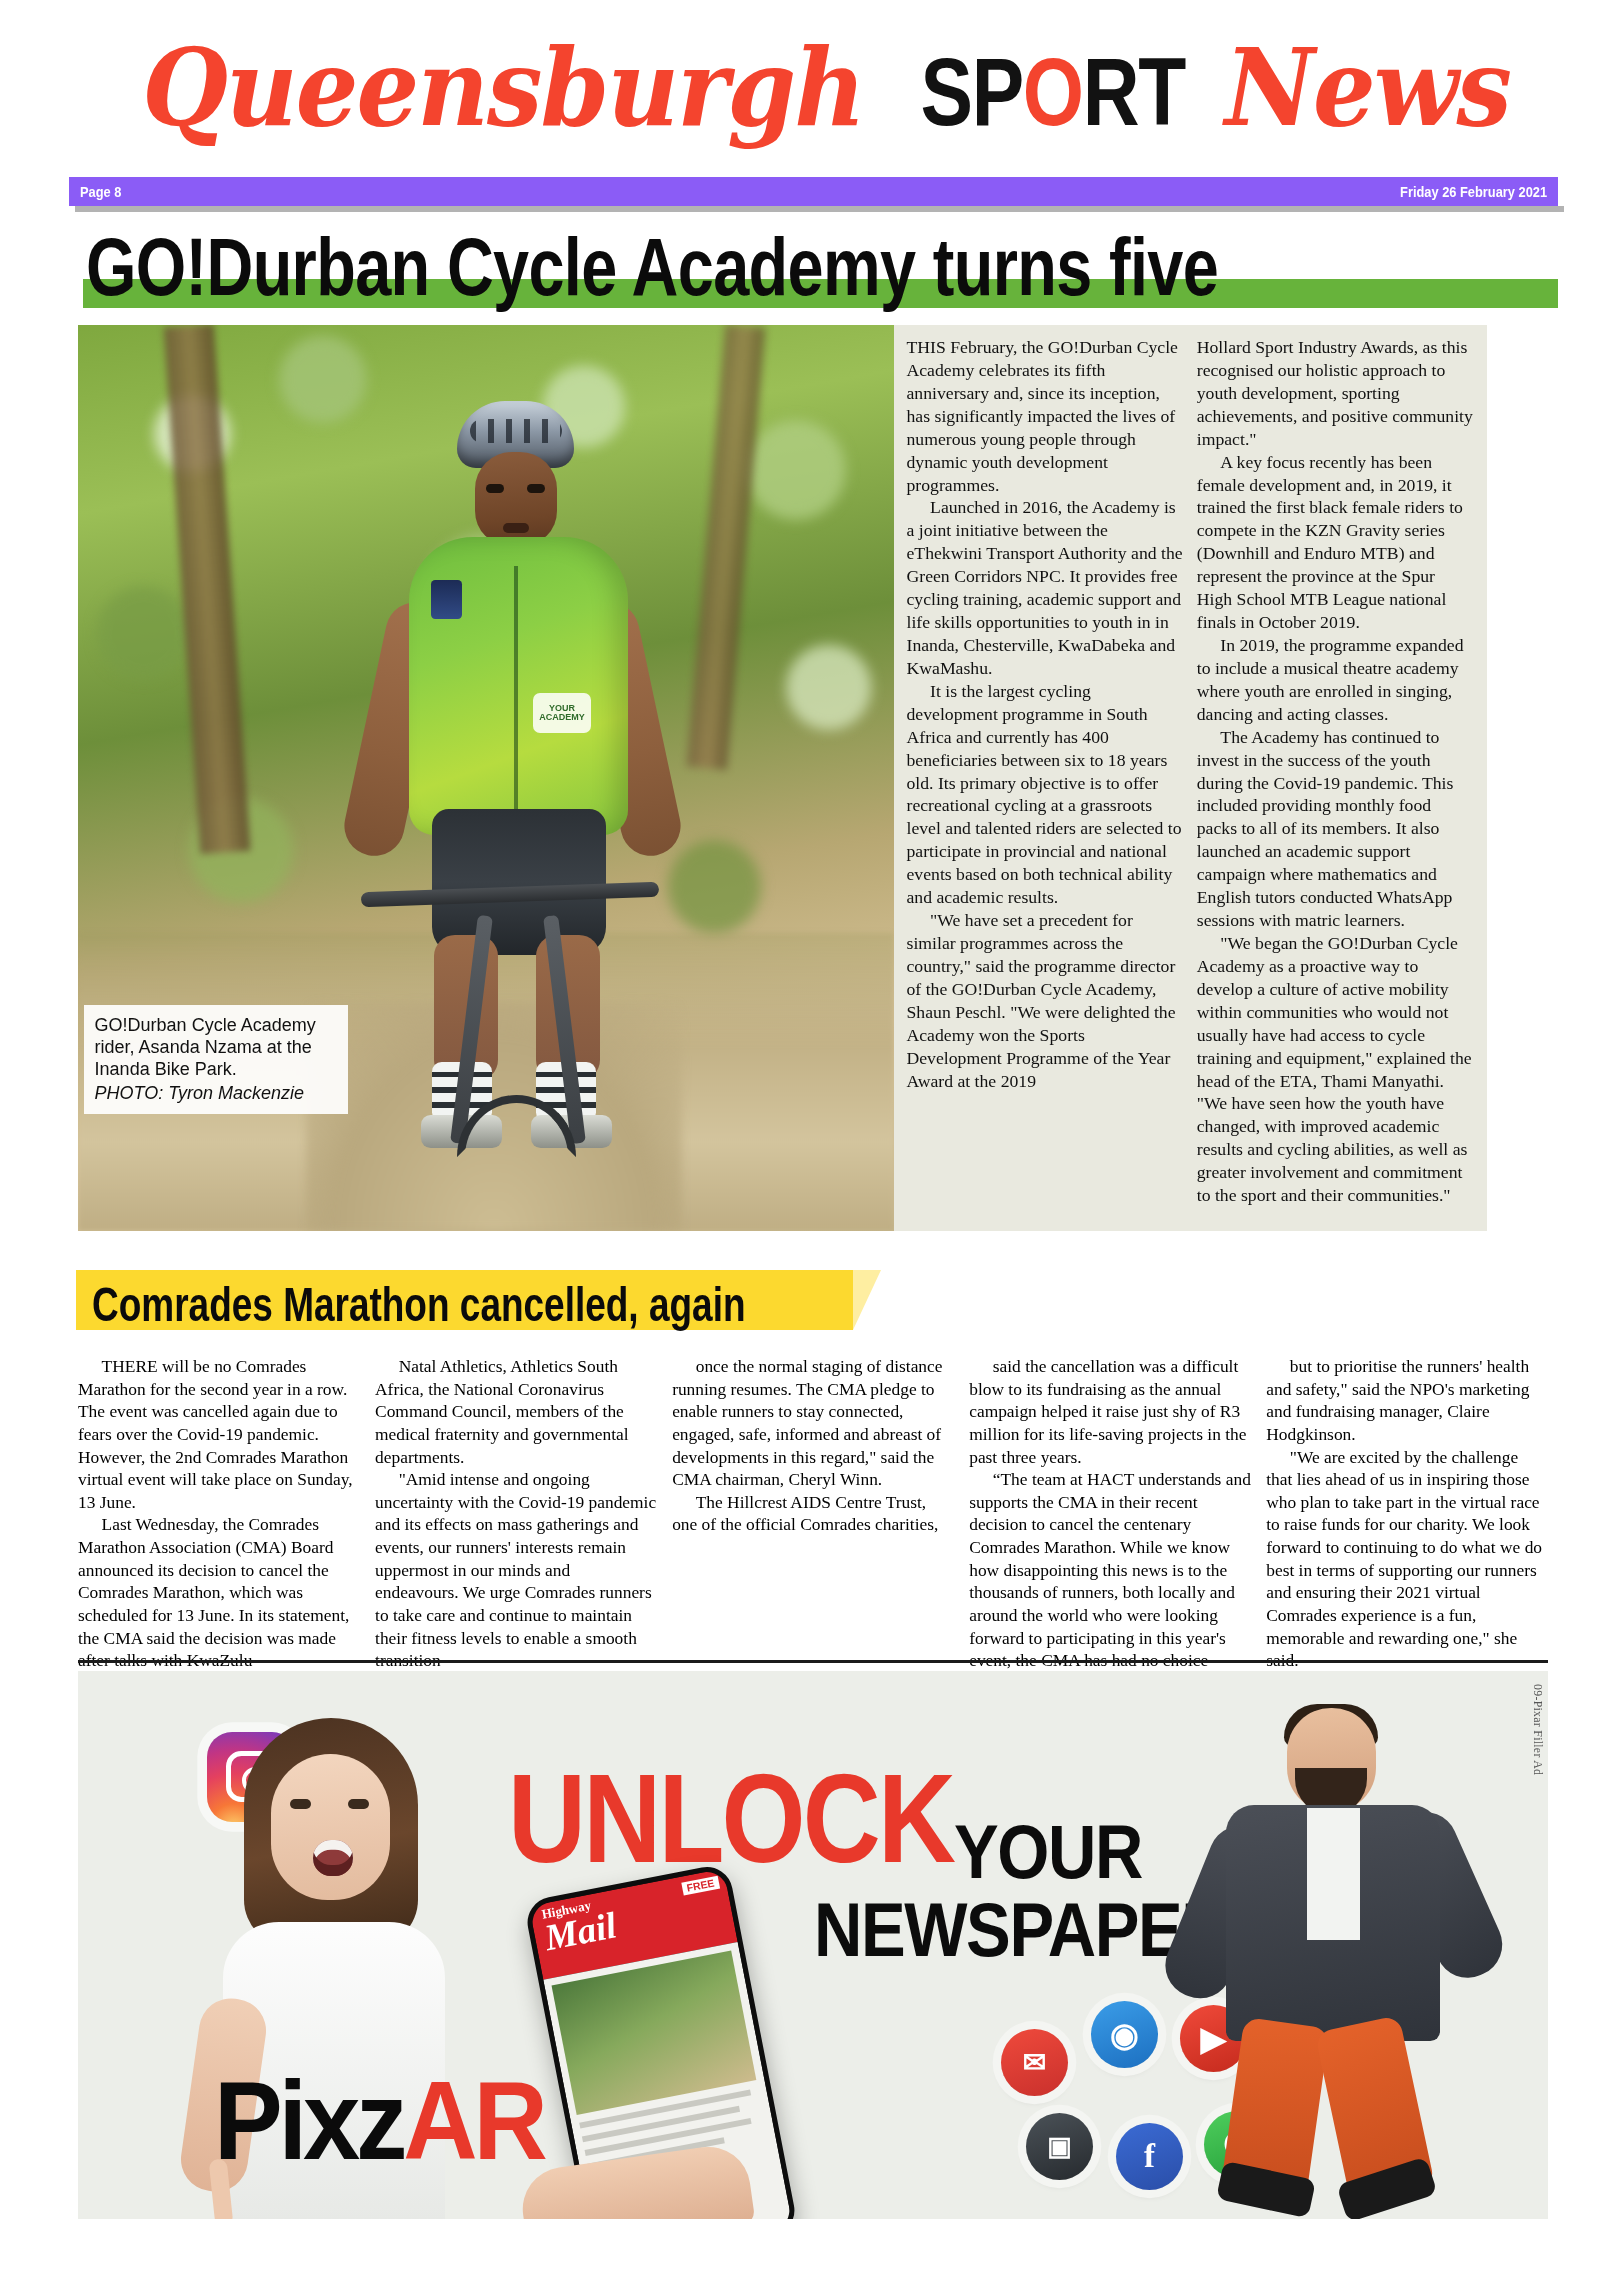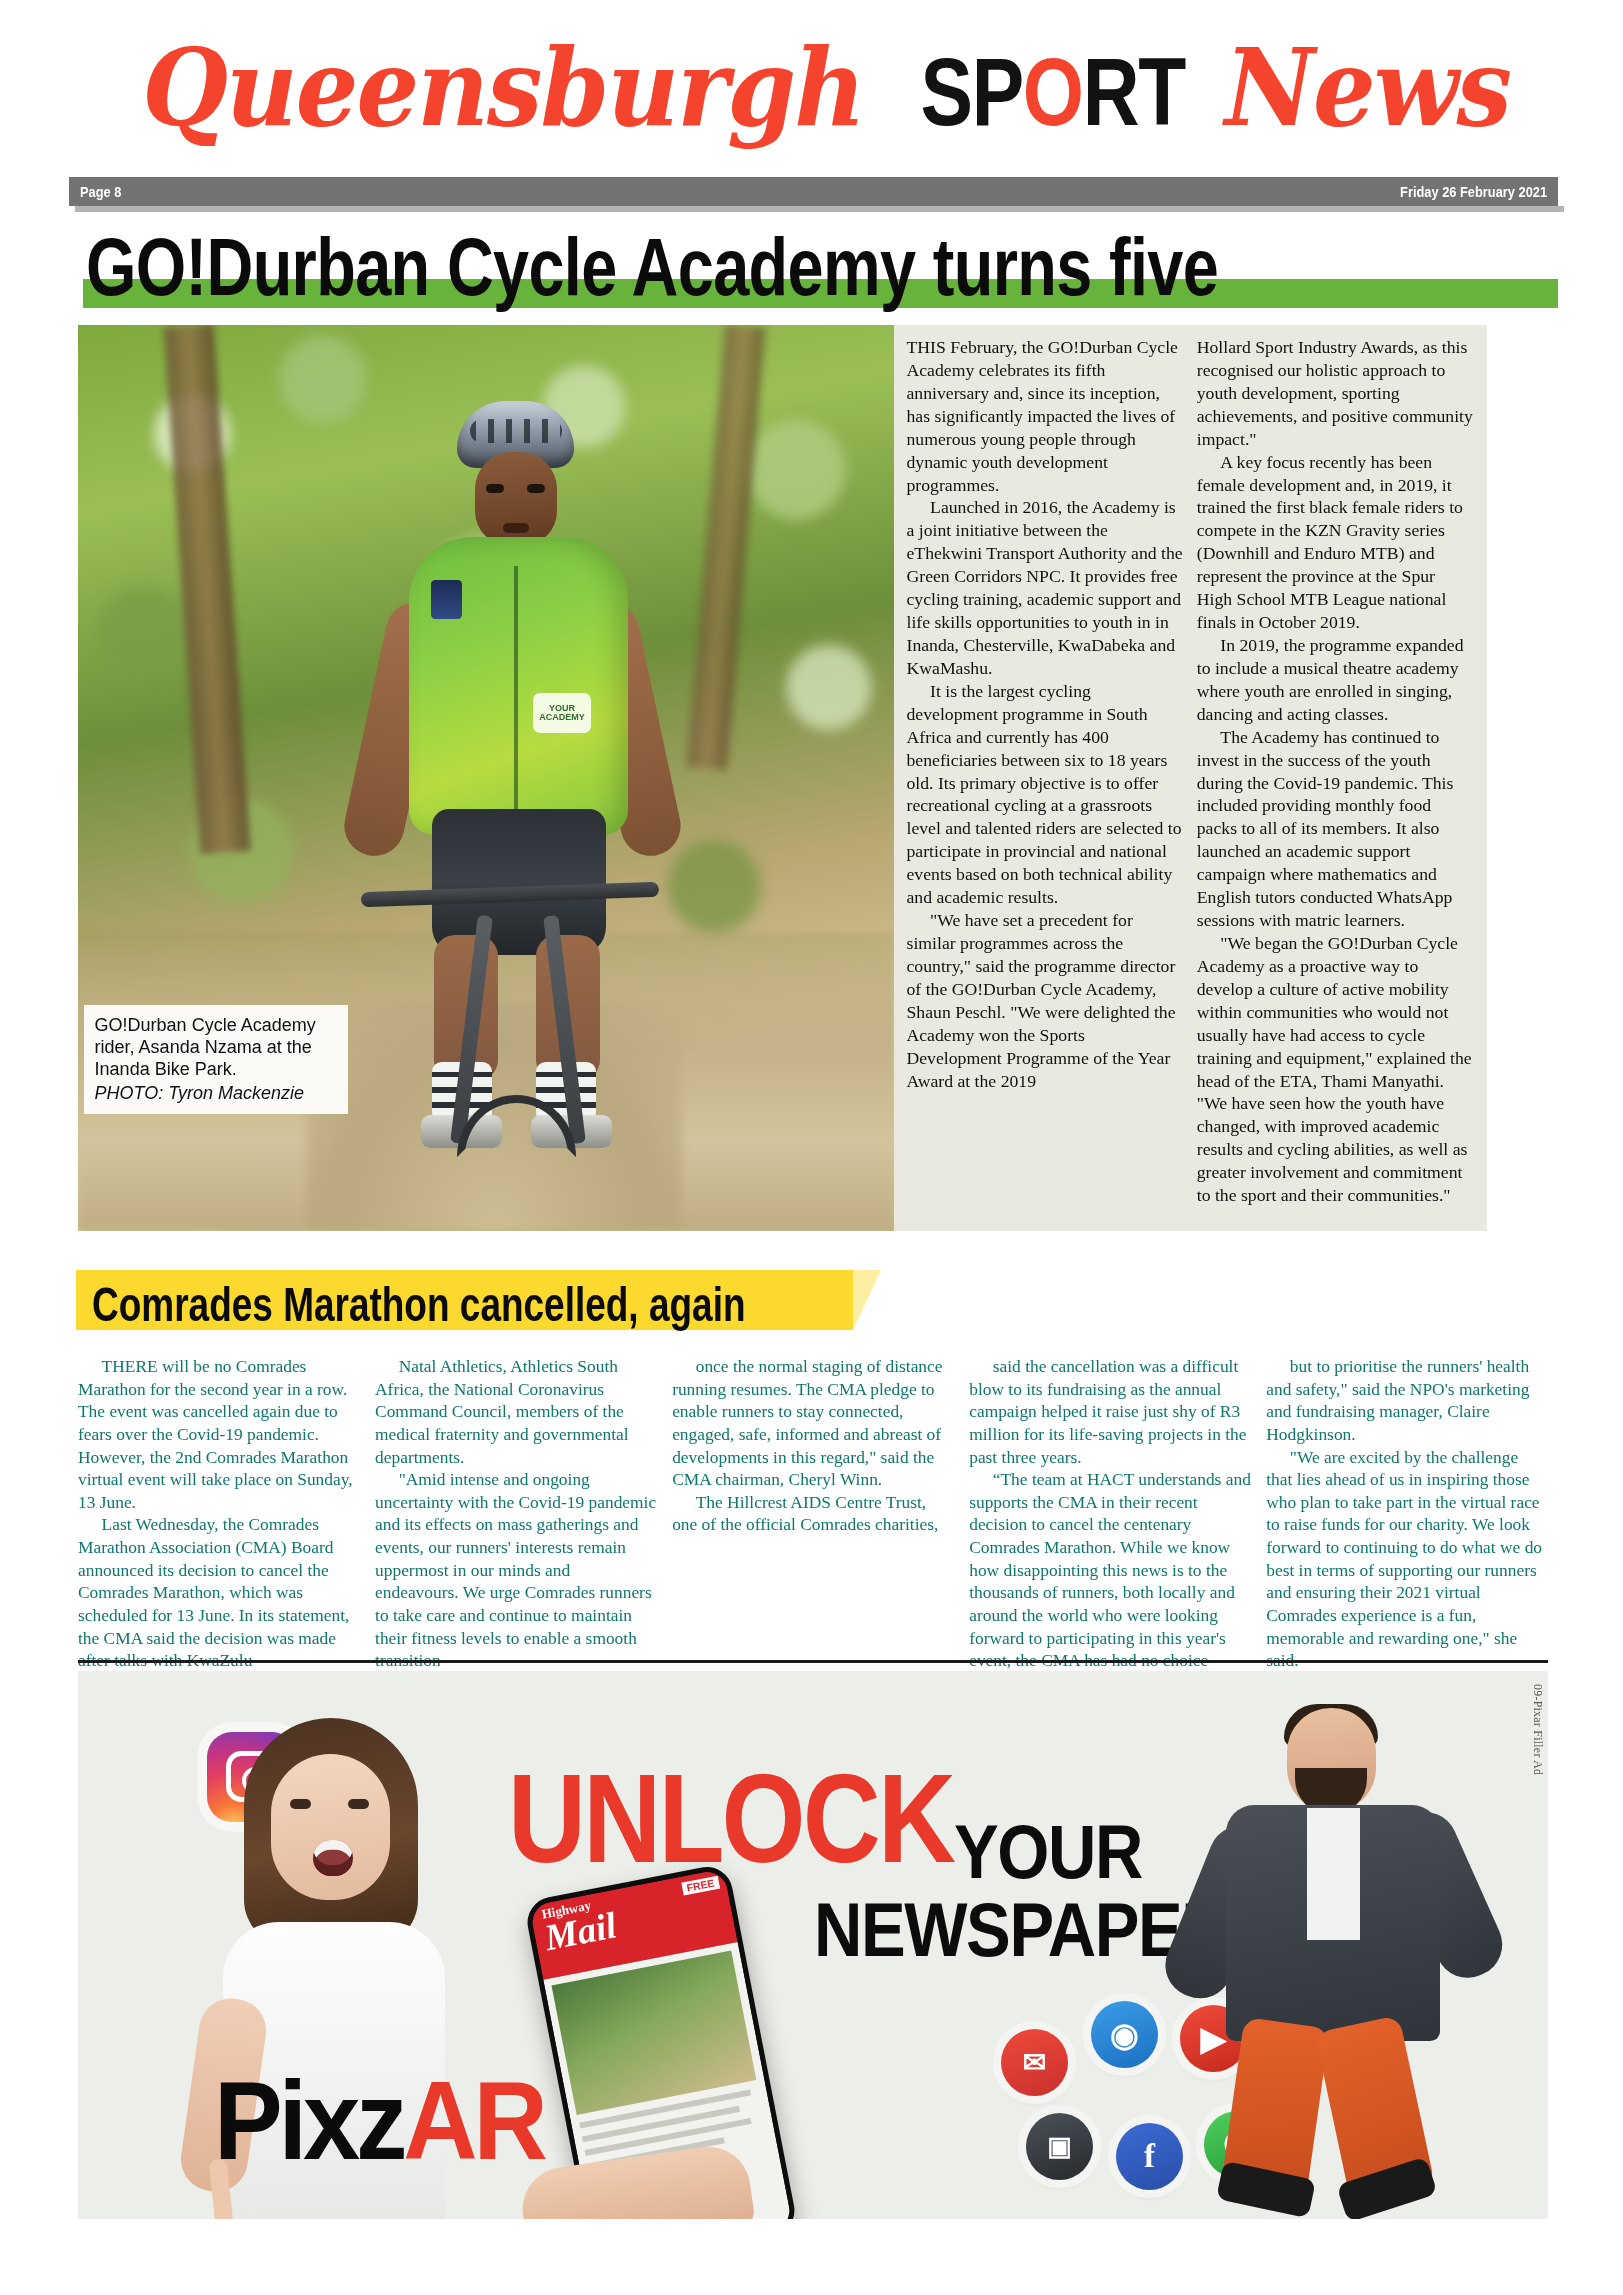--- a/index.html
+++ b/index.html
@@ -27,21 +27,21 @@
     font-family: "Liberation Sans", sans-serif;
     font-weight: 700; font-size: 82px; color: #121212;
     letter-spacing: -1.4px; transform: scaleY(1.18) scaleX(0.96);
     position: relative; top: -4.2px;
   }
   .mh-sport .o-red { color: #f4442e; }
 
   
   .datebar {
     position: absolute; left: 69px; top: 177px; width: 1489px; height: 29px;
-    background: #737373; color: #ffffff;
+    background: #8b5cf6; color: #ffffff;
     display: flex; align-items: center; justify-content: space-between;
     padding: 0 11px;
     font-family: "Liberation Sans", sans-serif;
     font-weight: 700; font-size: 14.6px;
   }
   .datebar .pg { transform: scaleX(0.88); transform-origin: left center; }
   .datebar .dt { transform: scaleX(0.88); transform-origin: right center; }
   .datebar-shadow {
     position: absolute; left: 75px; top: 206px; width: 1489px; height: 6.2px;
     background: #9a9a9a; opacity: .75;
@@ -243,21 +243,21 @@
   }
 
   
   .comrades {
     position: absolute; left: 78px; top: 1355px; width: 1470px; height: 292px;
     display: flex; gap: 15.3px;
   }
   .cm-col {
     flex: 1 1 0;
     font-family: "Liberation Serif", serif;
-    font-size: 17.4px; line-height: 1.30; color: #0f766e;
+    font-size: 17.4px; line-height: 1.30; color: #000000;
   }
   .cm-col p { margin: 0; }
   .cm-col p + p { text-indent: 23.6px; }
   .cm-col p:first-child { text-indent: 23.6px; }
 
   
   .advert {
     position: absolute; left: 78px; top: 1671px; width: 1470px; height: 548px;
     background: #eceee9; overflow: hidden;
   }

